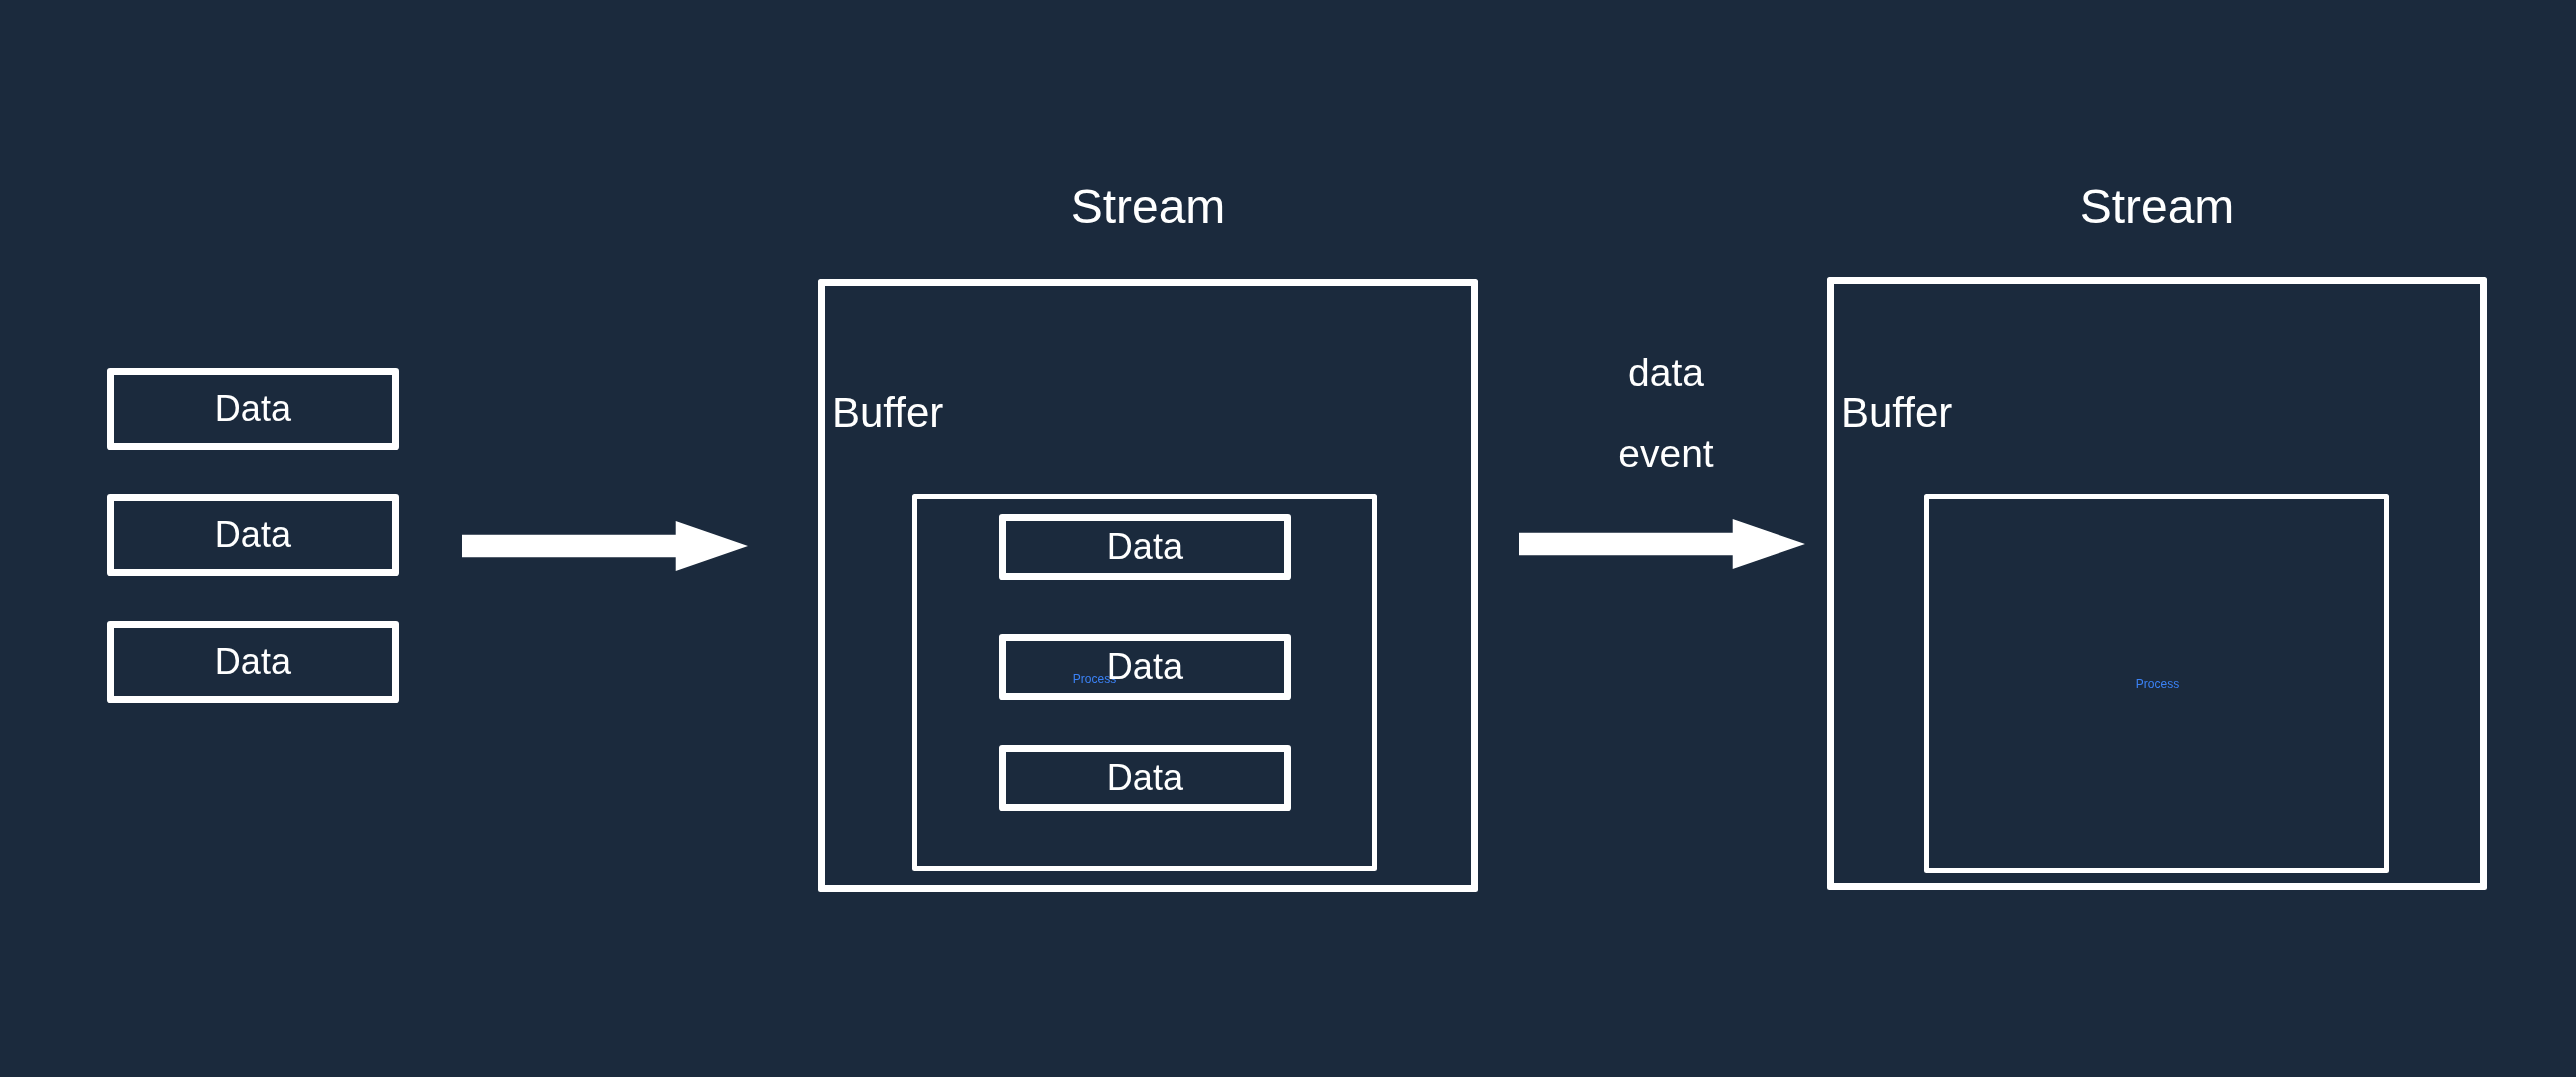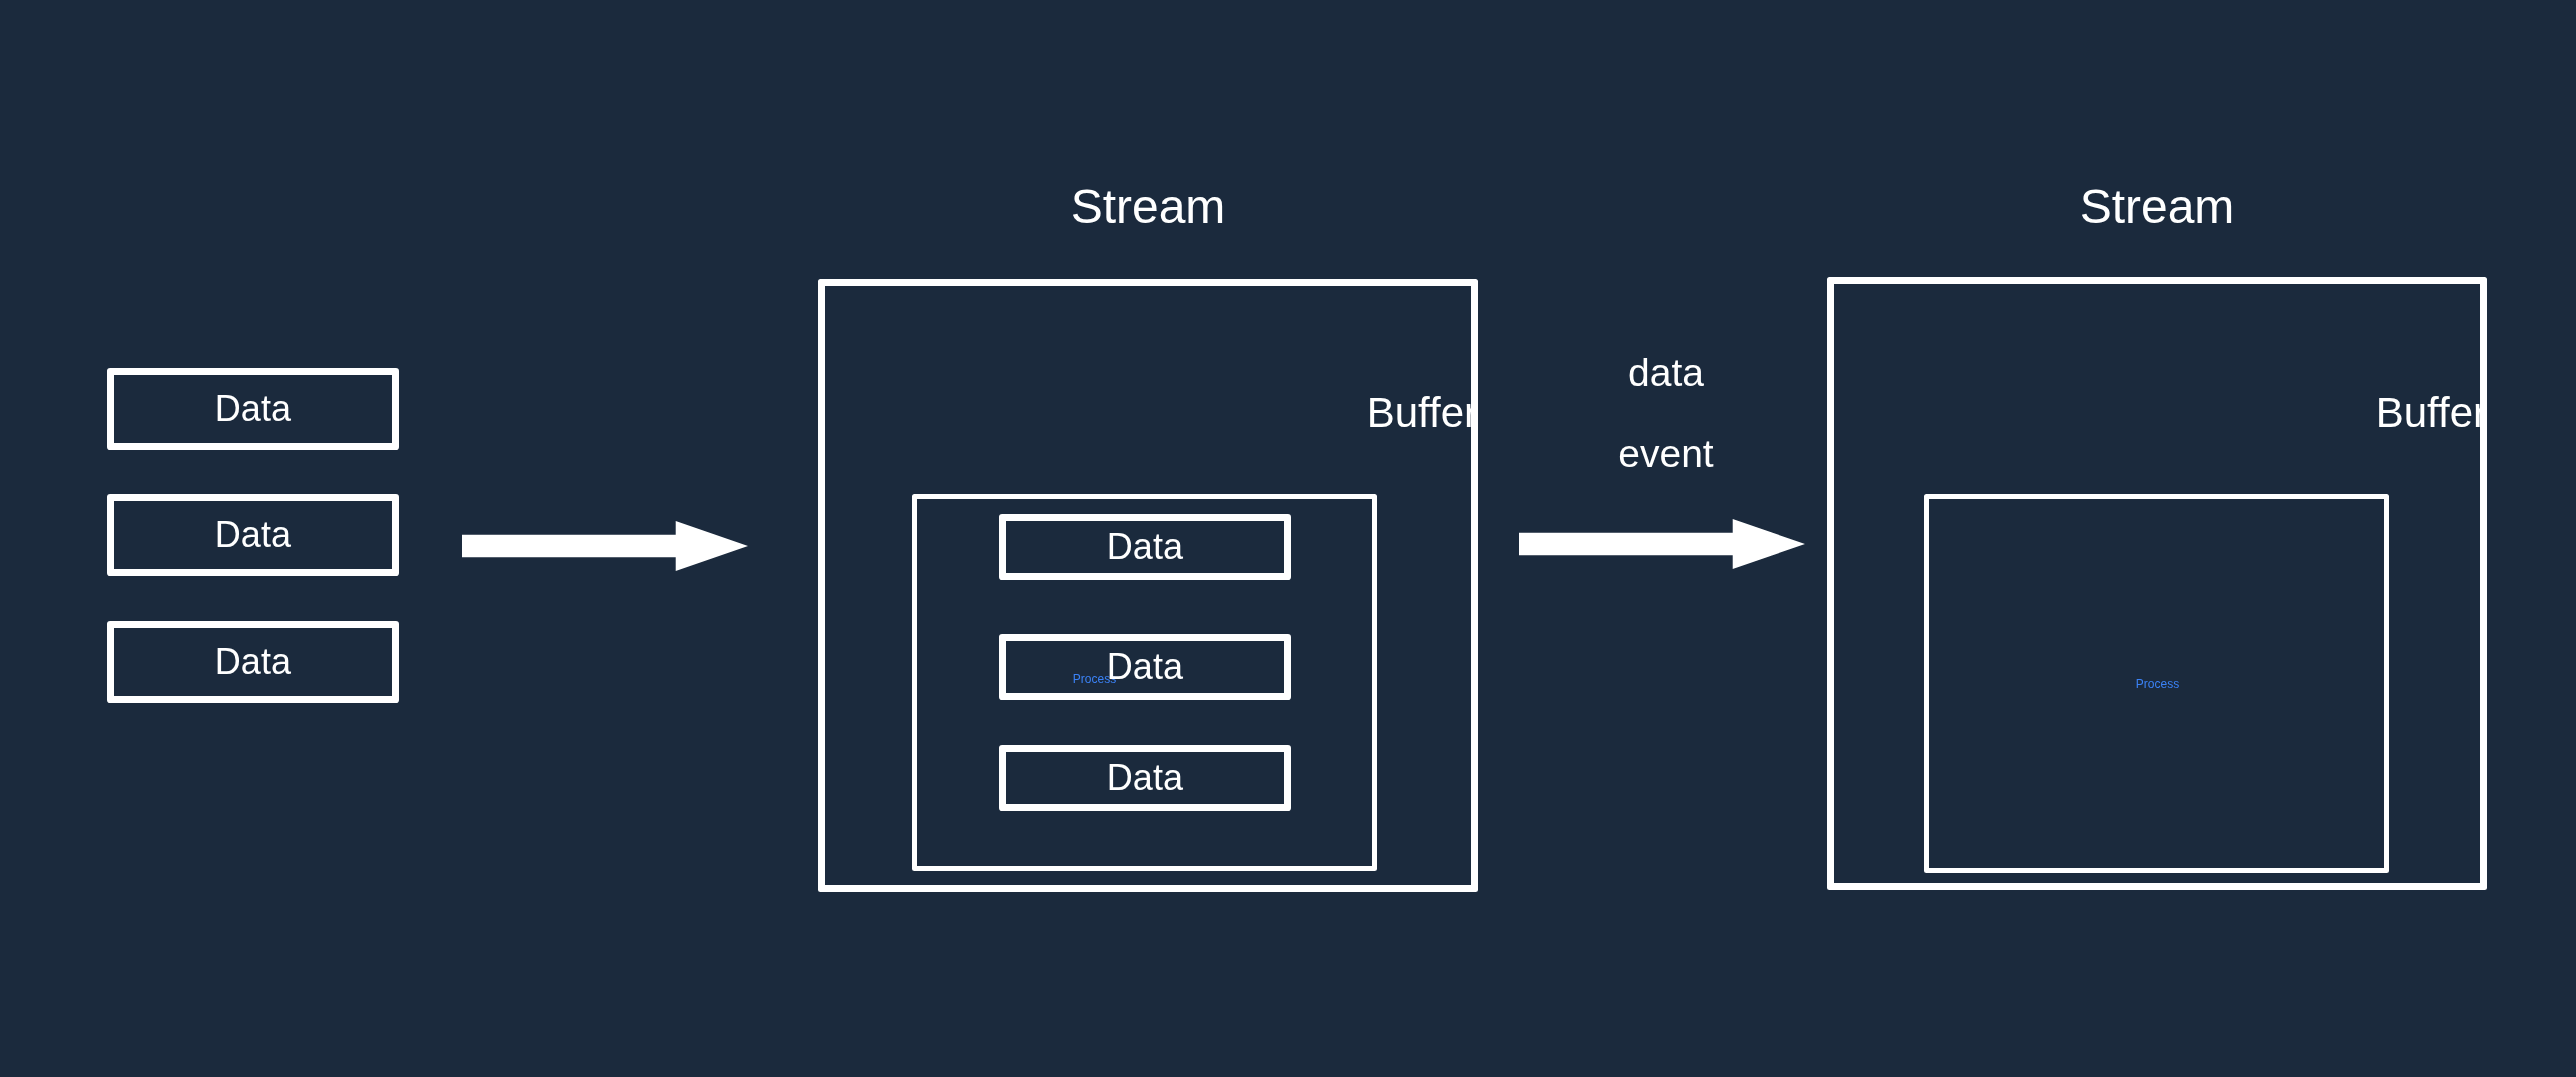--- a/index.html
+++ b/index.html
@@ -53,21 +53,22 @@
     color: #ffffff;
     white-space: nowrap;
     line-height: 1.08;
   }
   .label.title {
     font-size: 48px;
     text-align: center;
   }
   .label.subtitle {
     font-size: 42px;
-    text-align: right;
+    text-align: left;
+    margin-left: 14px;
   }
   .label.edge-label {
     font-size: 39px;
     text-align: center;
   }
 
   
   .ghost-label {
     position: absolute;
     color: #3b82f6;

